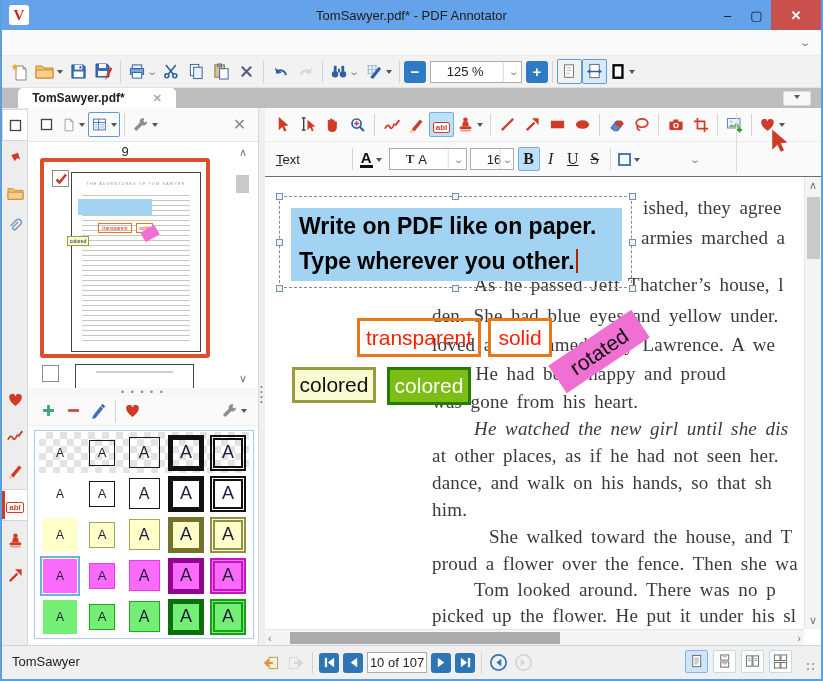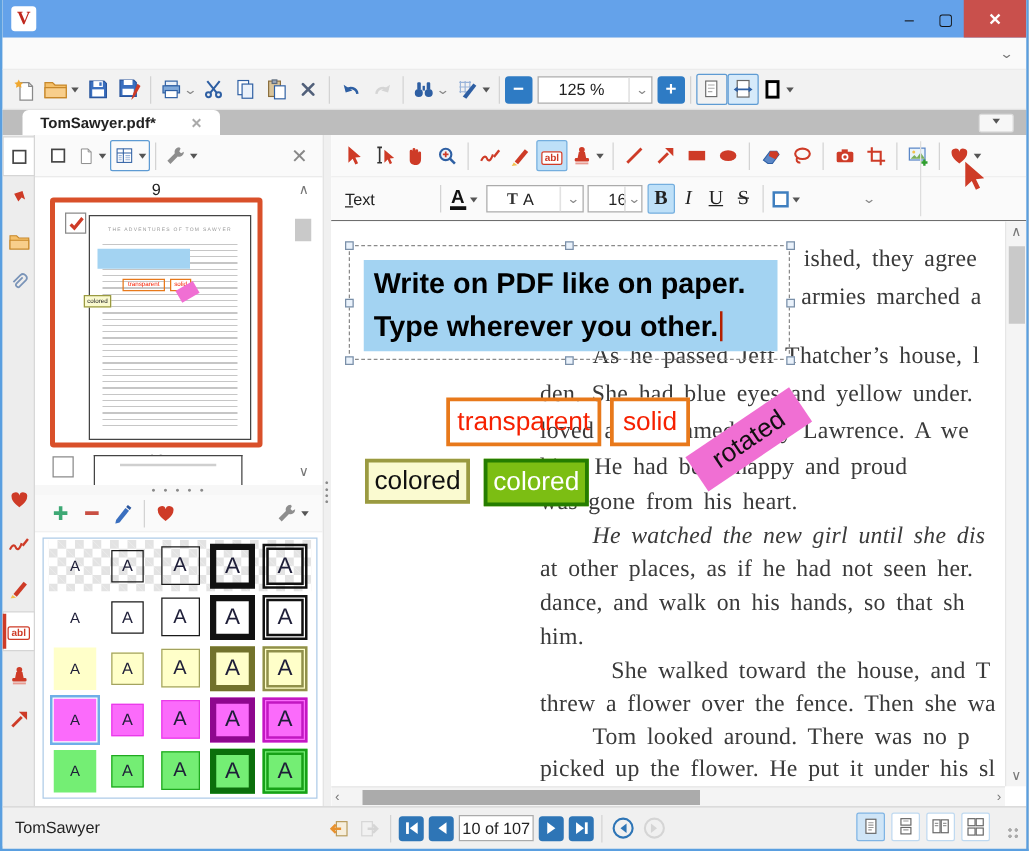--- a/index.html
+++ b/index.html
@@ -109,20 +109,21 @@
 u{text-decoration:underline}
 </style>
 </head>
 <body>
 
 <div class="window">
   <div class="titlebar">
     <div class="appicon">
         <span>V</span>
       </div>
+    <div class="wtitle">TomSawyer.pdf* - PDF Annotator</div>
     <div class="winbtns">
       <div class="winbtn">–</div>
       <div class="winbtn">▢</div>
       <div class="winbtn close">✕</div>
     </div>
   </div>
 
   <div class="menubar">
     <span class="mchev chevv">⌄</span>
   </div>
@@ -825,21 +826,21 @@
             <div class="docline" style="left: 209px; top: 97px;">As he passed Jeff Thatcher’s house, l</div>
             <div class="docline" style="left: 167px; top: 128px;">den. She had blue eyes and yellow under. </div>
             <div class="docline" style="left: 167px; top: 157px;">loved a girl named Amy Lawrence. A we</div>
             <div class="docline" style="left: 167px; top: 186px;">him. He had been happy and proud</div>
             <div class="docline" style="left: 167px; top: 214px;">was gone from his heart.</div>
             <div class="docline" style="left: 209px; top: 241px; font-style: italic;">He watched the new girl until she dis</div>
             <div class="docline" style="left: 167px; top: 268px;">at other places, as if he had not seen her. </div>
             <div class="docline" style="left: 167px; top: 295px;">dance, and walk on his hands, so that sh</div>
             <div class="docline" style="left: 167px; top: 322px;">him.</div>
             <div class="docline" style="left: 224px; top: 349px;">She walked toward the house, and T</div>
-            <div class="docline" style="left: 167px; top: 376px;">threw a flower over the fence. Then she wa</div>
+            <div class="docline" style="left: 167px; top: 376px;">proud a flower over the fence. Then she wa</div>
             <div class="docline" style="left: 209px; top: 402px;">Tom looked around. There was no p</div>
             <div class="docline" style="left: 167px; top: 428px;">picked up the flower. He put it under his sl</div>
           </div>
 
         <div class="selrect" style="left:14px;top:19px;width:353px;height:92px"></div>
         <div id="handles">
             <div class="handle" style="left: 11px; top: 16px;"></div>
             <div class="handle" style="left: 187px; top: 16px;"></div>
             <div class="handle" style="left: 364px; top: 16px;"></div>
             <div class="handle" style="left: 11px; top: 62px;"></div>

